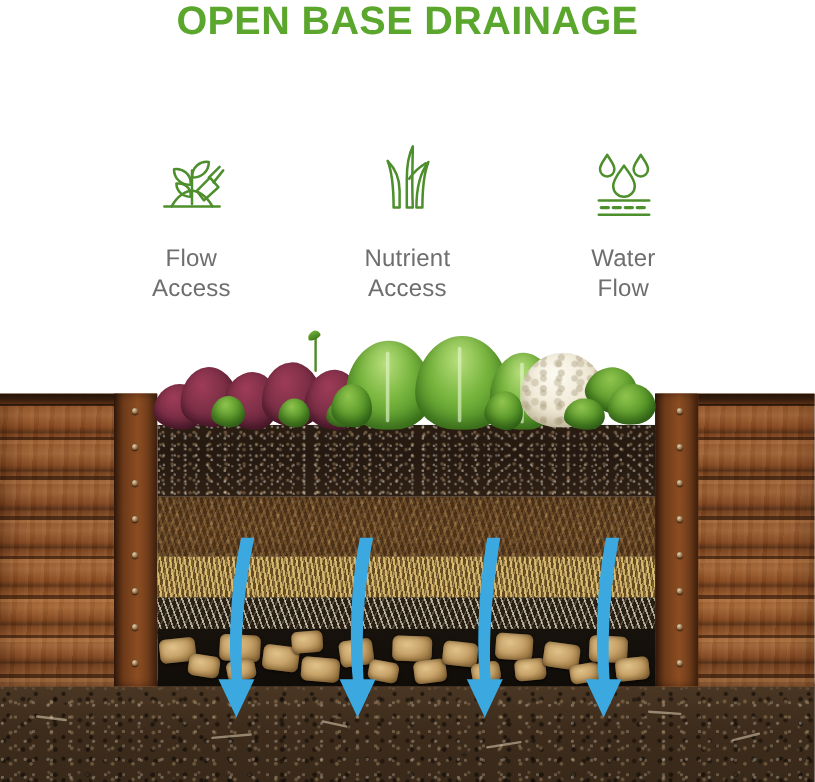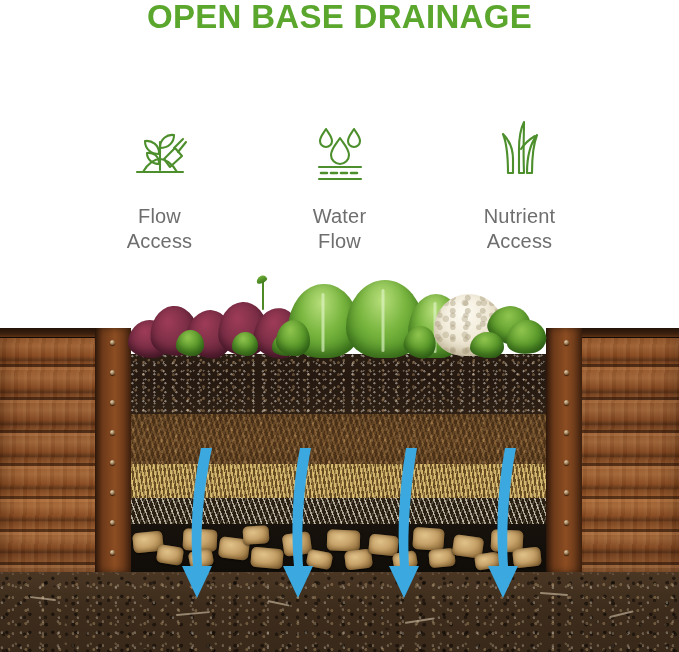--- a/index.html
+++ b/index.html
@@ -235,46 +235,46 @@
     </div>
     <div class="feature-label">
       <span>Flow</span><br>
       <span>Access</span>
     </div>
   </div>
 
   <div class="feature">
     <div class="feature-icon">
       <svg width="74" height="74" viewBox="0 0 74 74" fill="none" stroke="#4d8f2c" stroke-width="2.1" stroke-linecap="round" stroke-linejoin="round">
+        <path d="M30 58 V44 C30 33, 26 25, 20 19 C24 29, 25 41, 25 58 Z"></path>
+        <path d="M36 58 V34 C36 22, 38 13, 41 7 C41 19, 40 35, 41 58 Z"></path>
+        <path d="M44 58 C44 41, 47 29, 54 20 C50 30, 49 44, 49 58 Z"></path>
+        <path d="M38 34 C42 28, 47 24, 52 21"></path>
+      </svg>
+    </div>
+    <div class="feature-label">
+      <span>Nutrient</span><br>
+      <span>Access</span>
+    </div>
+  </div>
+
+  <div class="feature">
+    <div class="feature-icon">
+      <svg width="74" height="74" viewBox="0 0 74 74" fill="none" stroke="#4d8f2c" stroke-width="2.1" stroke-linecap="round" stroke-linejoin="round">
         <path d="M37 23 C41 29, 46 34, 46 40 A9 9 0 0 1 28 40 C28 34, 33 29, 37 23 Z"></path>
         <path d="M23 14 C26 19, 29 22, 29 26 A6 6 0 0 1 17 26 C17 22, 20 19, 23 14 Z"></path>
         <path d="M51 14 C54 19, 57 22, 57 26 A6 6 0 0 1 45 26 C45 22, 48 19, 51 14 Z"></path>
         <path d="M16 52 H58"></path>
         <path d="M16 64 H58"></path>
         <path d="M18 58 H24 M28 58 H34 M38 58 H44 M48 58 H54" stroke-width="2.6"></path>
       </svg>
     </div>
     <div class="feature-label">
       <span>Water</span><br>
       <span>Flow</span>
-    </div>
-  </div>
-
-  <div class="feature">
-    <div class="feature-icon">
-      <svg width="74" height="74" viewBox="0 0 74 74" fill="none" stroke="#4d8f2c" stroke-width="2.1" stroke-linecap="round" stroke-linejoin="round">
-        <path d="M30 58 V44 C30 33, 26 25, 20 19 C24 29, 25 41, 25 58 Z"></path>
-        <path d="M36 58 V34 C36 22, 38 13, 41 7 C41 19, 40 35, 41 58 Z"></path>
-        <path d="M44 58 C44 41, 47 29, 54 20 C50 30, 49 44, 49 58 Z"></path>
-        <path d="M38 34 C42 28, 47 24, 52 21"></path>
-      </svg>
-    </div>
-    <div class="feature-label">
-      <span>Nutrient</span><br>
-      <span>Access</span>
     </div>
   </div>
 
 </div>
 
 <div id="scene">
 
   <div id="ground">
     <div class="twig" style="left:30px;  top:26px; width:26px; transform:rotate(7deg);"></div>
     <div class="twig" style="left:176px; top:44px; width:34px; transform:rotate(-5deg);"></div>

